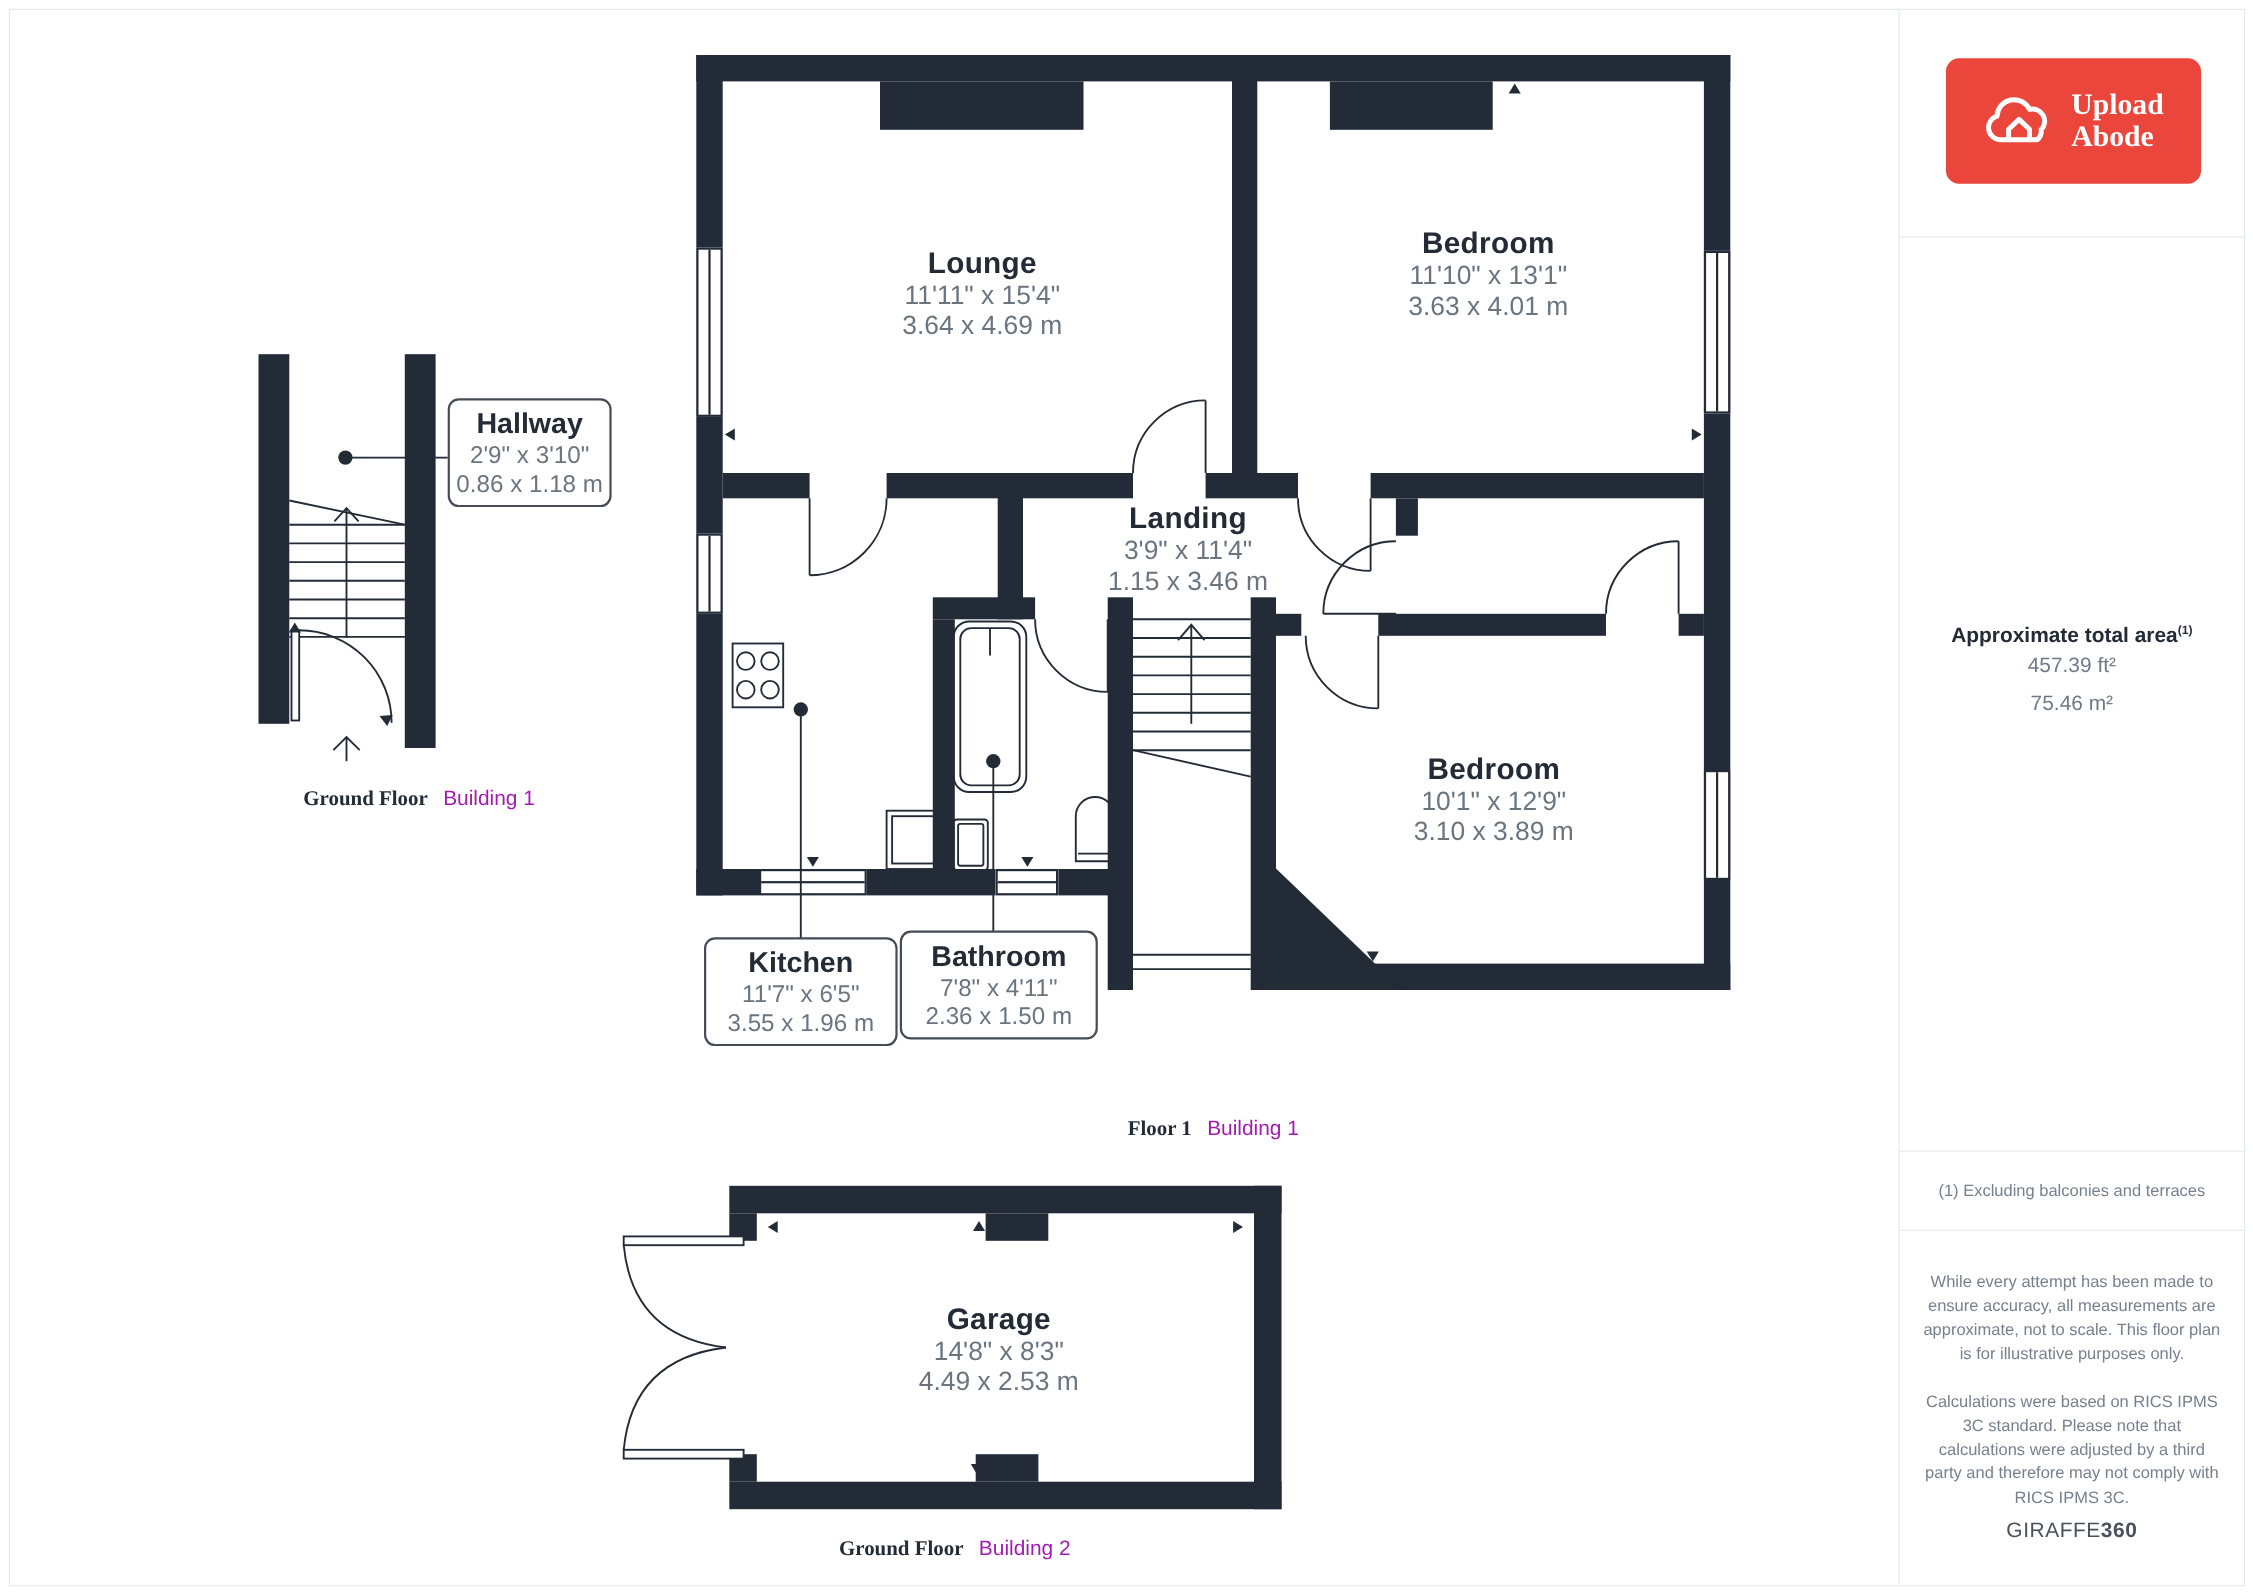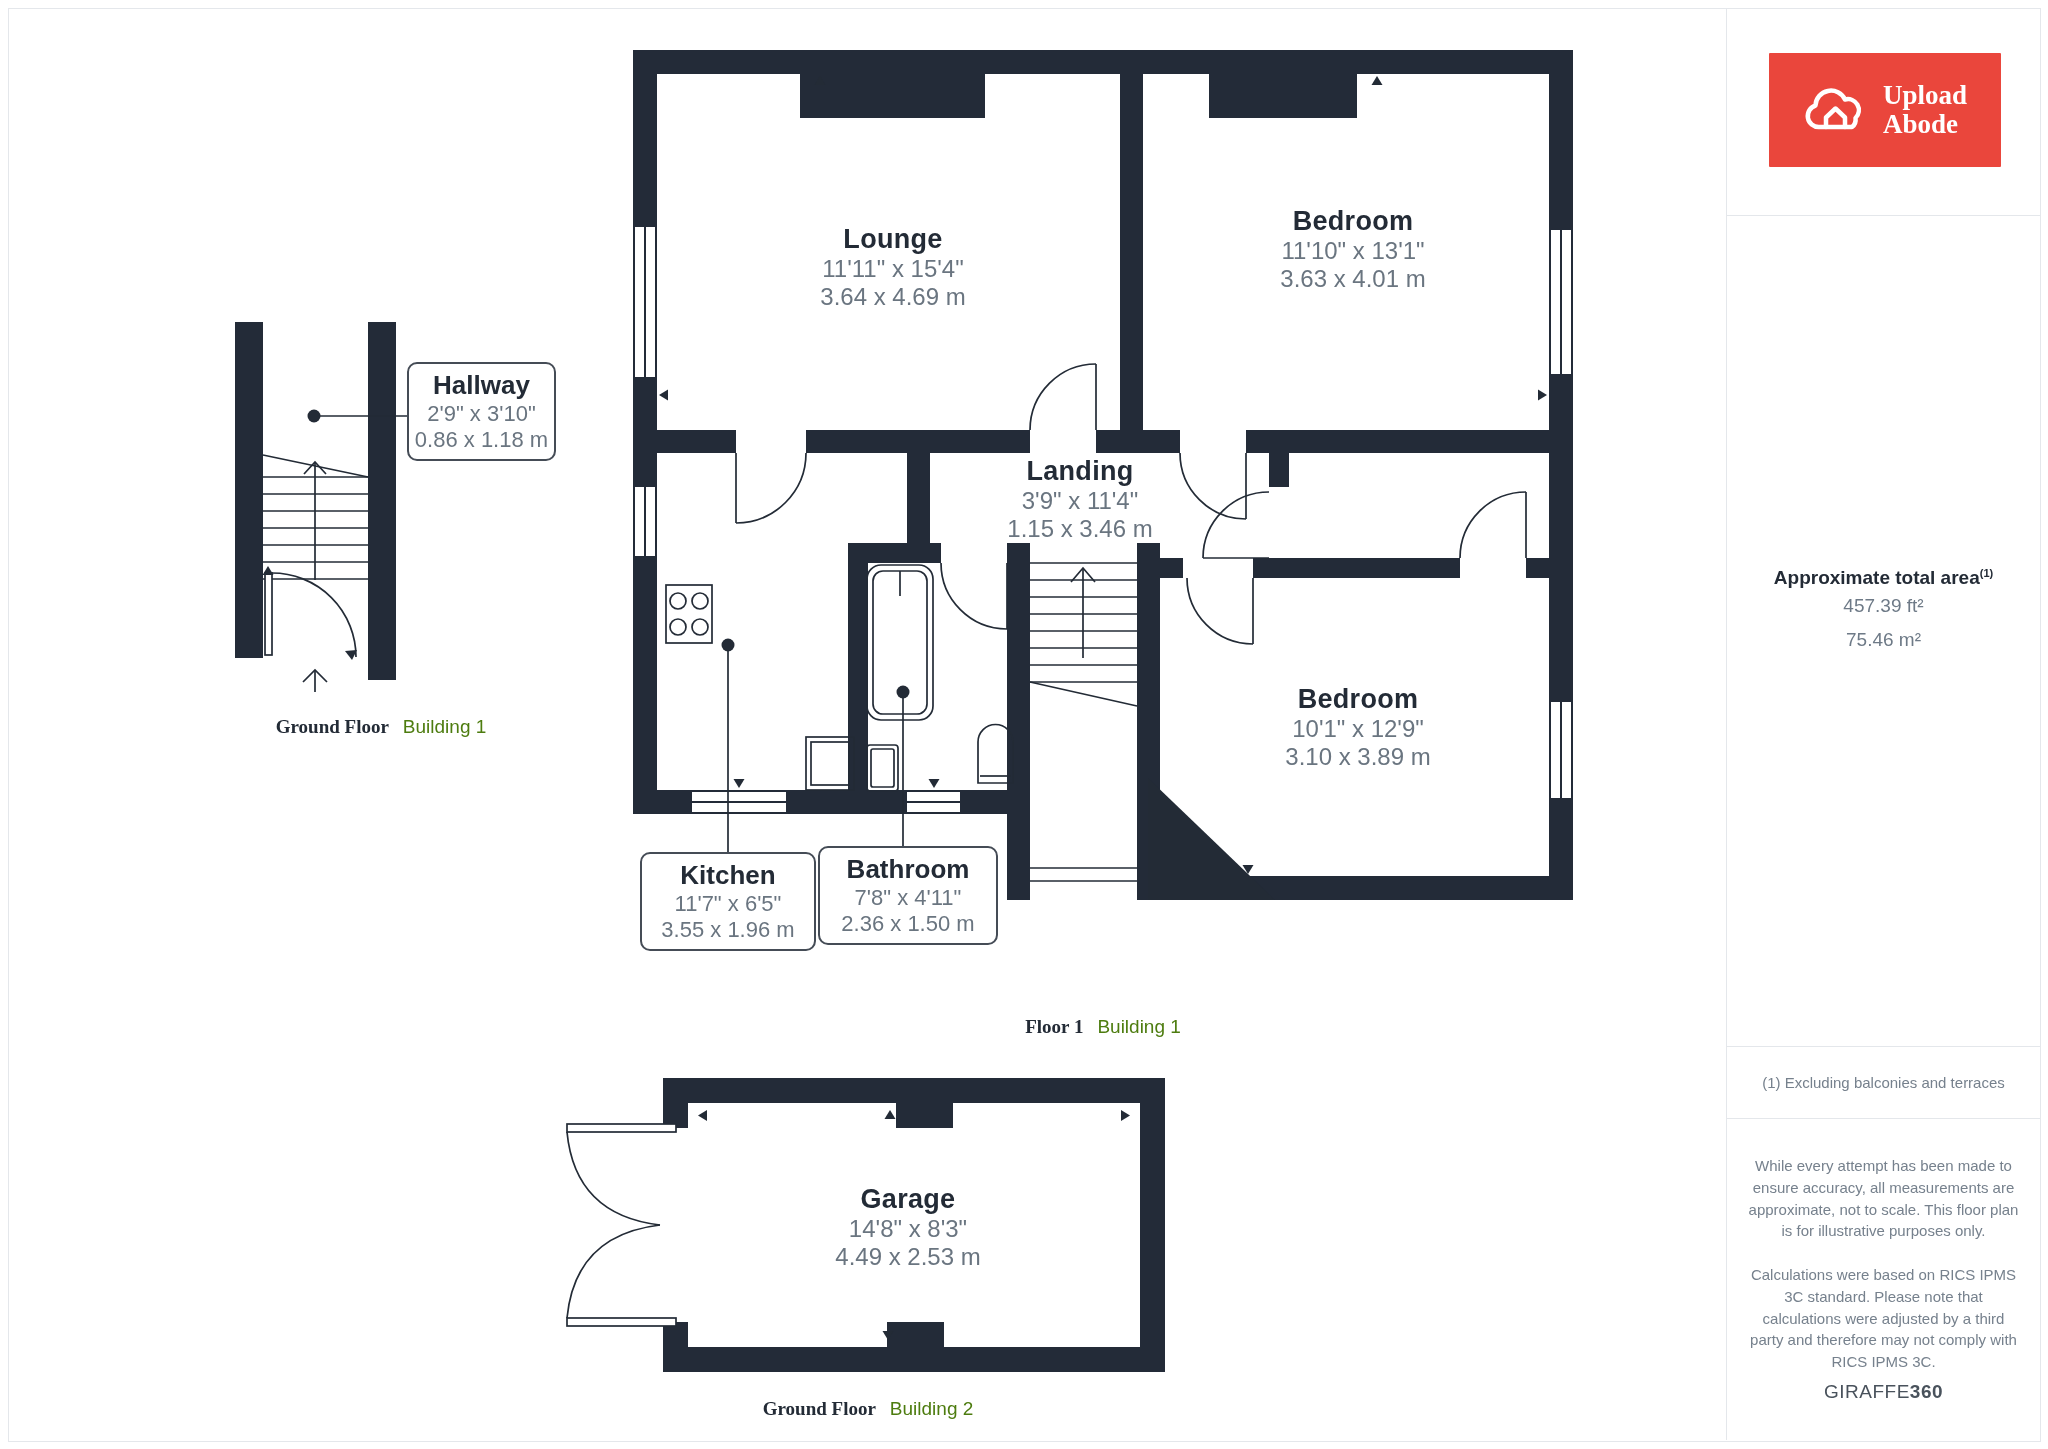--- a/index.html
+++ b/index.html
@@ -18,26 +18,26 @@
   .fill{fill:#232B36;stroke:none;}
   .rlabel{position:absolute;transform:translateX(-50%);text-align:center;white-space:nowrap;}
   .rlabel .t{font-size:27px;font-weight:700;color:#232B36;letter-spacing:.3px;}
   .rlabel .d{font-size:24px;color:#6A7580;line-height:28px;}
   .cbox{position:absolute;background:#fff;border:2px solid #454C56;border-radius:10px;
         box-sizing:border-box;text-align:center;padding:6px 4px;z-index:5;}
   .cbox .t{font-size:26px;font-weight:700;color:#232B36;}
   .cbox .d{font-size:22px;color:#6A7580;line-height:26px;}
   .fcap{position:absolute;transform:translateX(-50%);white-space:nowrap;font-size:19px;}
   .fcap .b{font-weight:700;color:#232B36;font-family:Liberation Serif, serif;}
-  .fcap .g{color:#4d7c0f;margin-left:14px;}
+  .fcap .g{color:#a21caf;margin-left:14px;}
   .sidebar{position:absolute;left:1726px;top:9px;width:313px;height:1431px;
            border-left:1px solid #E4E7EB;}
   .sb-div{position:absolute;left:0;width:100%;height:0;border-top:1px solid #E4E7EB;}
   .logo{position:absolute;left:42px;top:44px;width:232px;height:114px;background:#EA463C;
-        display:flex;align-items:center;justify-content:center;gap:10px;border-radius:1px;}
+        display:flex;align-items:center;justify-content:center;gap:10px;border-radius:12px;}
   .logo-text{color:#fff;font-family:"Liberation Serif", serif;font-weight:700;
              font-size:27px;line-height:1.06;}
   .area{position:absolute;left:0;top:558px;width:100%;text-align:center;}
   .area .t{font-size:19px;font-weight:700;color:#232B36;}
   .area .t sup{font-size:11px;}
   .area .v{font-size:19px;color:#6E7A87;line-height:1.75;}
   .note{position:absolute;left:0;top:1037px;width:100%;height:72px;display:flex;
         align-items:center;justify-content:center;font-size:15px;color:#76818D;}
   .disc{position:absolute;left:20px;top:1146px;width:273px;text-align:center;
         font-size:15px;color:#76818D;line-height:1.45;}

